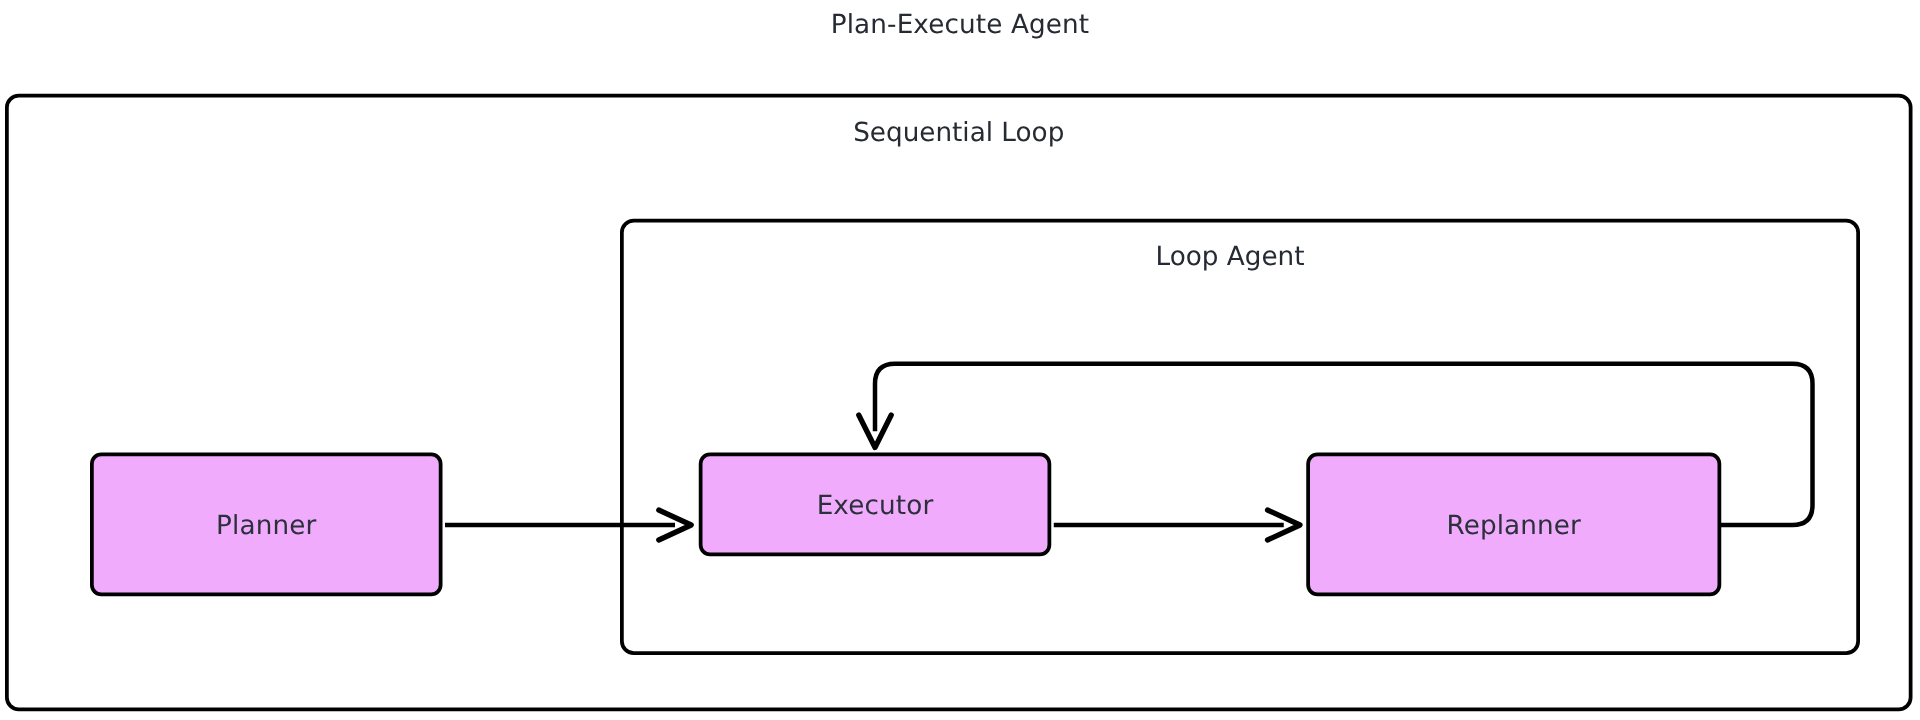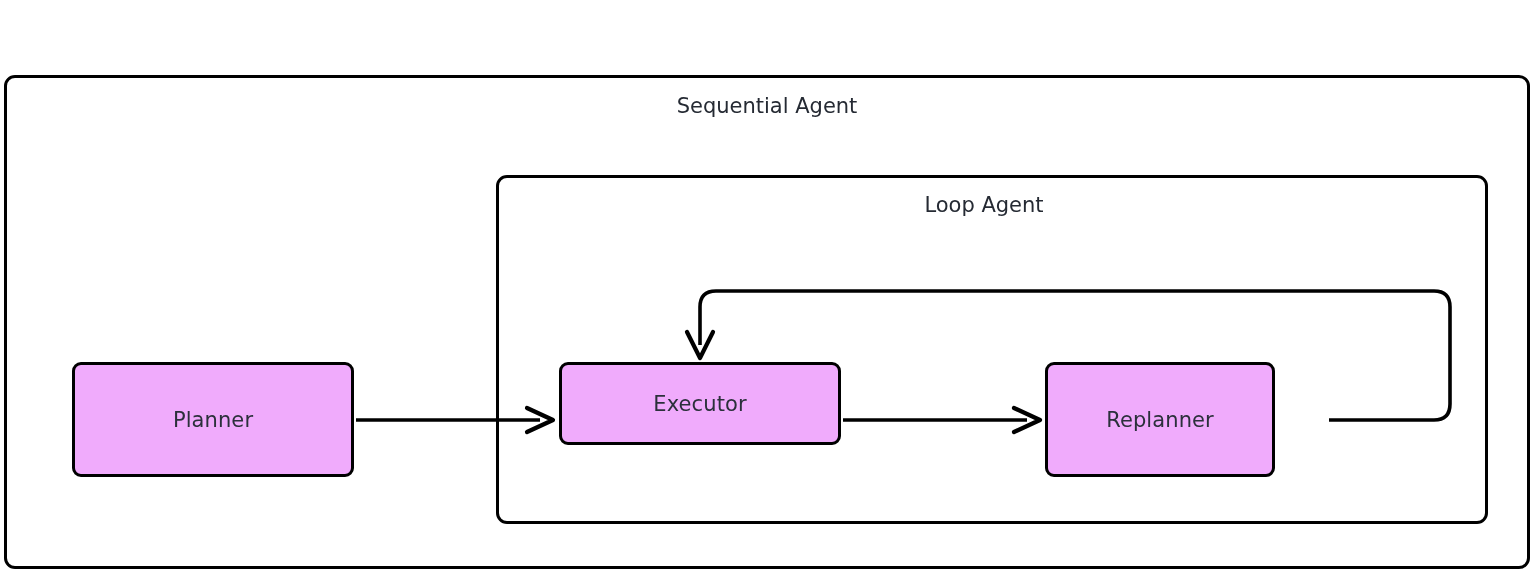--- a/index.html
+++ b/index.html
@@ -90,40 +90,41 @@
   }
   #node-executor {
     left: 559px;
     top: 362px;
     width: 282px;
     height: 83px;
   }
   #node-replanner {
     left: 1045px;
     top: 362px;
-    width: 230px;
+    width: 332px;
     height: 115px;
   }
   #edges {
     position: absolute;
     left: 0;
     top: 0;
     width: 1536px;
     height: 576px;
     pointer-events: none;
   }
 </style>
 </head>
 <body>
 
 <div id="canvas">
 
+  <div class="diagram-title">Plan-Execute Agent</div>
 
   <div class="group-box" id="sequential-box"></div>
-  <div class="group-label" id="sequential-label">Sequential Agent</div>
+  <div class="group-label" id="sequential-label">Sequential Loop</div>
 
   <div class="group-box" id="loop-box"></div>
   <div class="group-label" id="loop-label">Loop Agent</div>
 
   <svg id="edges" viewBox="0 0 1536 576" xmlns="http://www.w3.org/2000/svg">
     <g fill="none" stroke="#000000" stroke-width="3.6" stroke-linecap="butt" stroke-linejoin="round">
 
       <path d="M 356 420 L 540 420"></path>
       <path d="M 527 408 L 553 420 L 527 432" stroke-width="4.2" stroke-linecap="round"></path>
 

